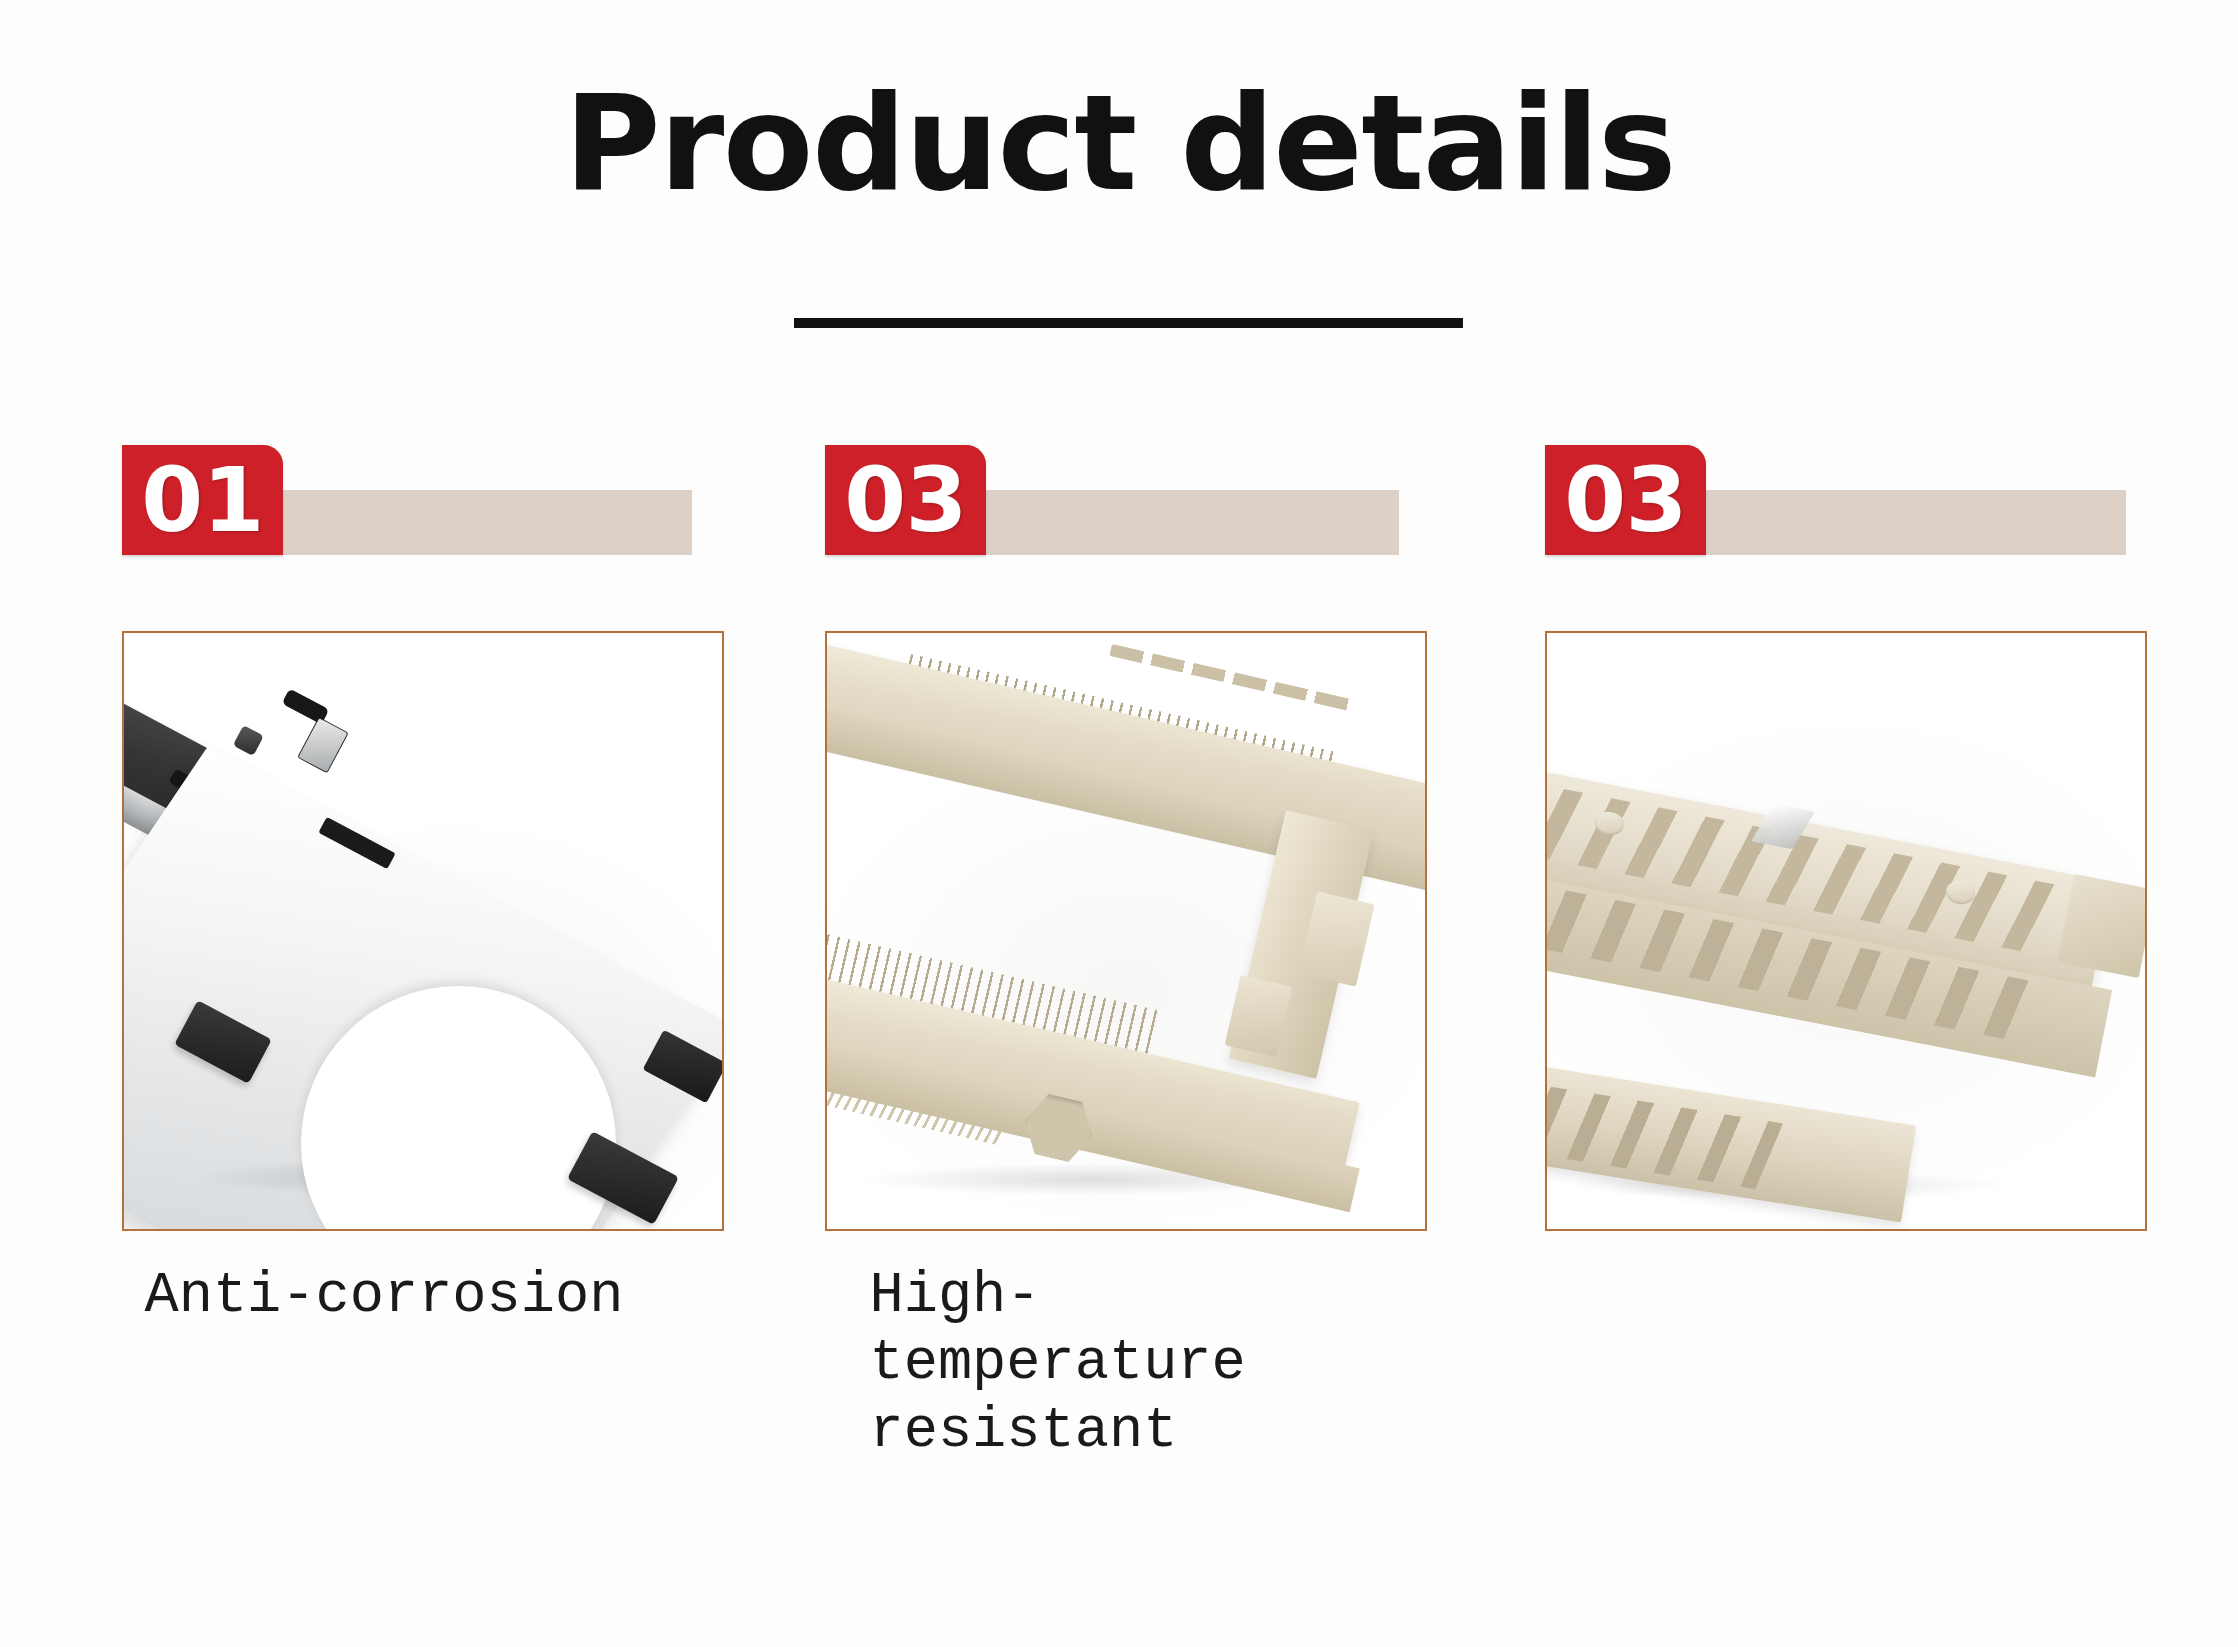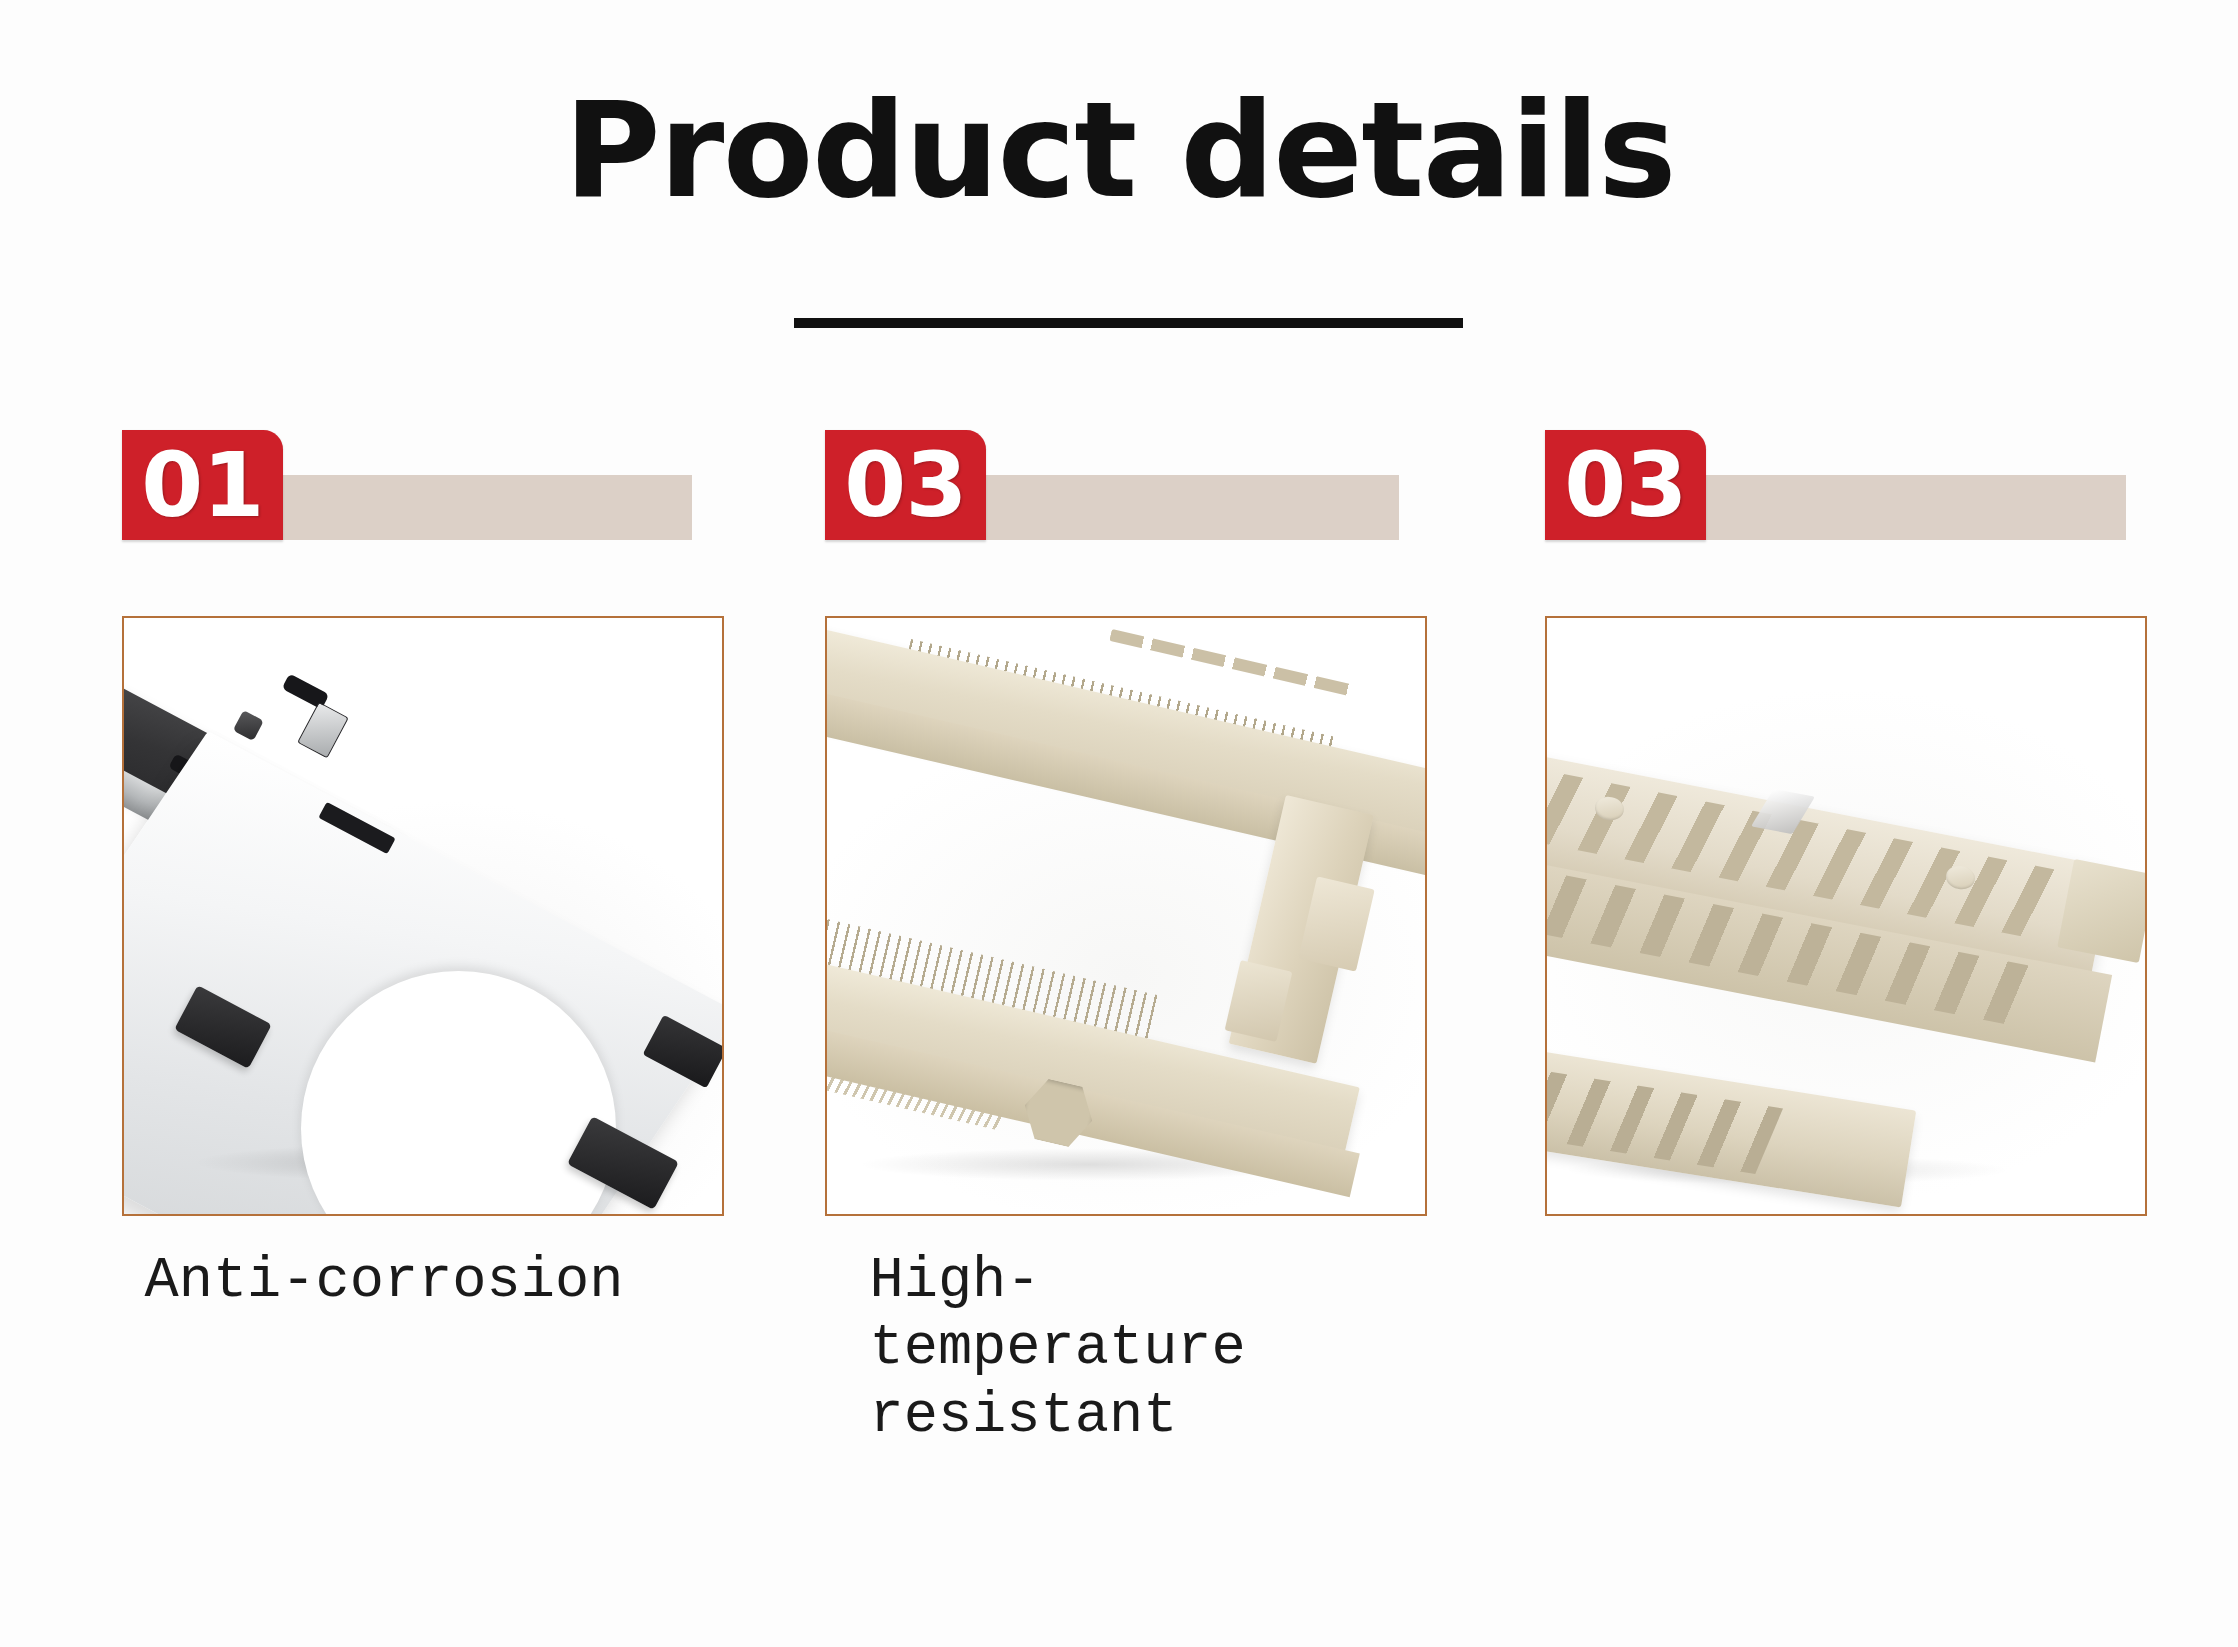--- a/index.html
+++ b/index.html
@@ -24,21 +24,21 @@
 
   
   .header {
     position: absolute;
     top: 0;
     left: 0;
     width: 2239px;
     text-align: center;
   }
   .page-title {
-    margin: 12px;
+    margin: 5px;
     padding-top: 72px;
     font-family: "DejaVu Sans", sans-serif;
     font-weight: 700;
     font-size: 132px;
     line-height: 1.0;
     letter-spacing: -1.5px;
     color: #111111;
     text-align: center;
   }
   .title-rule {
@@ -53,21 +53,21 @@
   
   .columns {
     position: absolute;
     top: 0;
     left: 0;
     width: 2239px;
     height: 1648px;
   }
   .col {
     position: absolute;
-    top: 428px;
+    top: 443px;
     width: 668px;
   }
   .col-1 { left: 122px; }
   .col-2 { left: 825px; }
   .col-3 { left: 1545px; }
 
   
   .badge-row {
     position: relative;
     height: 114px;

